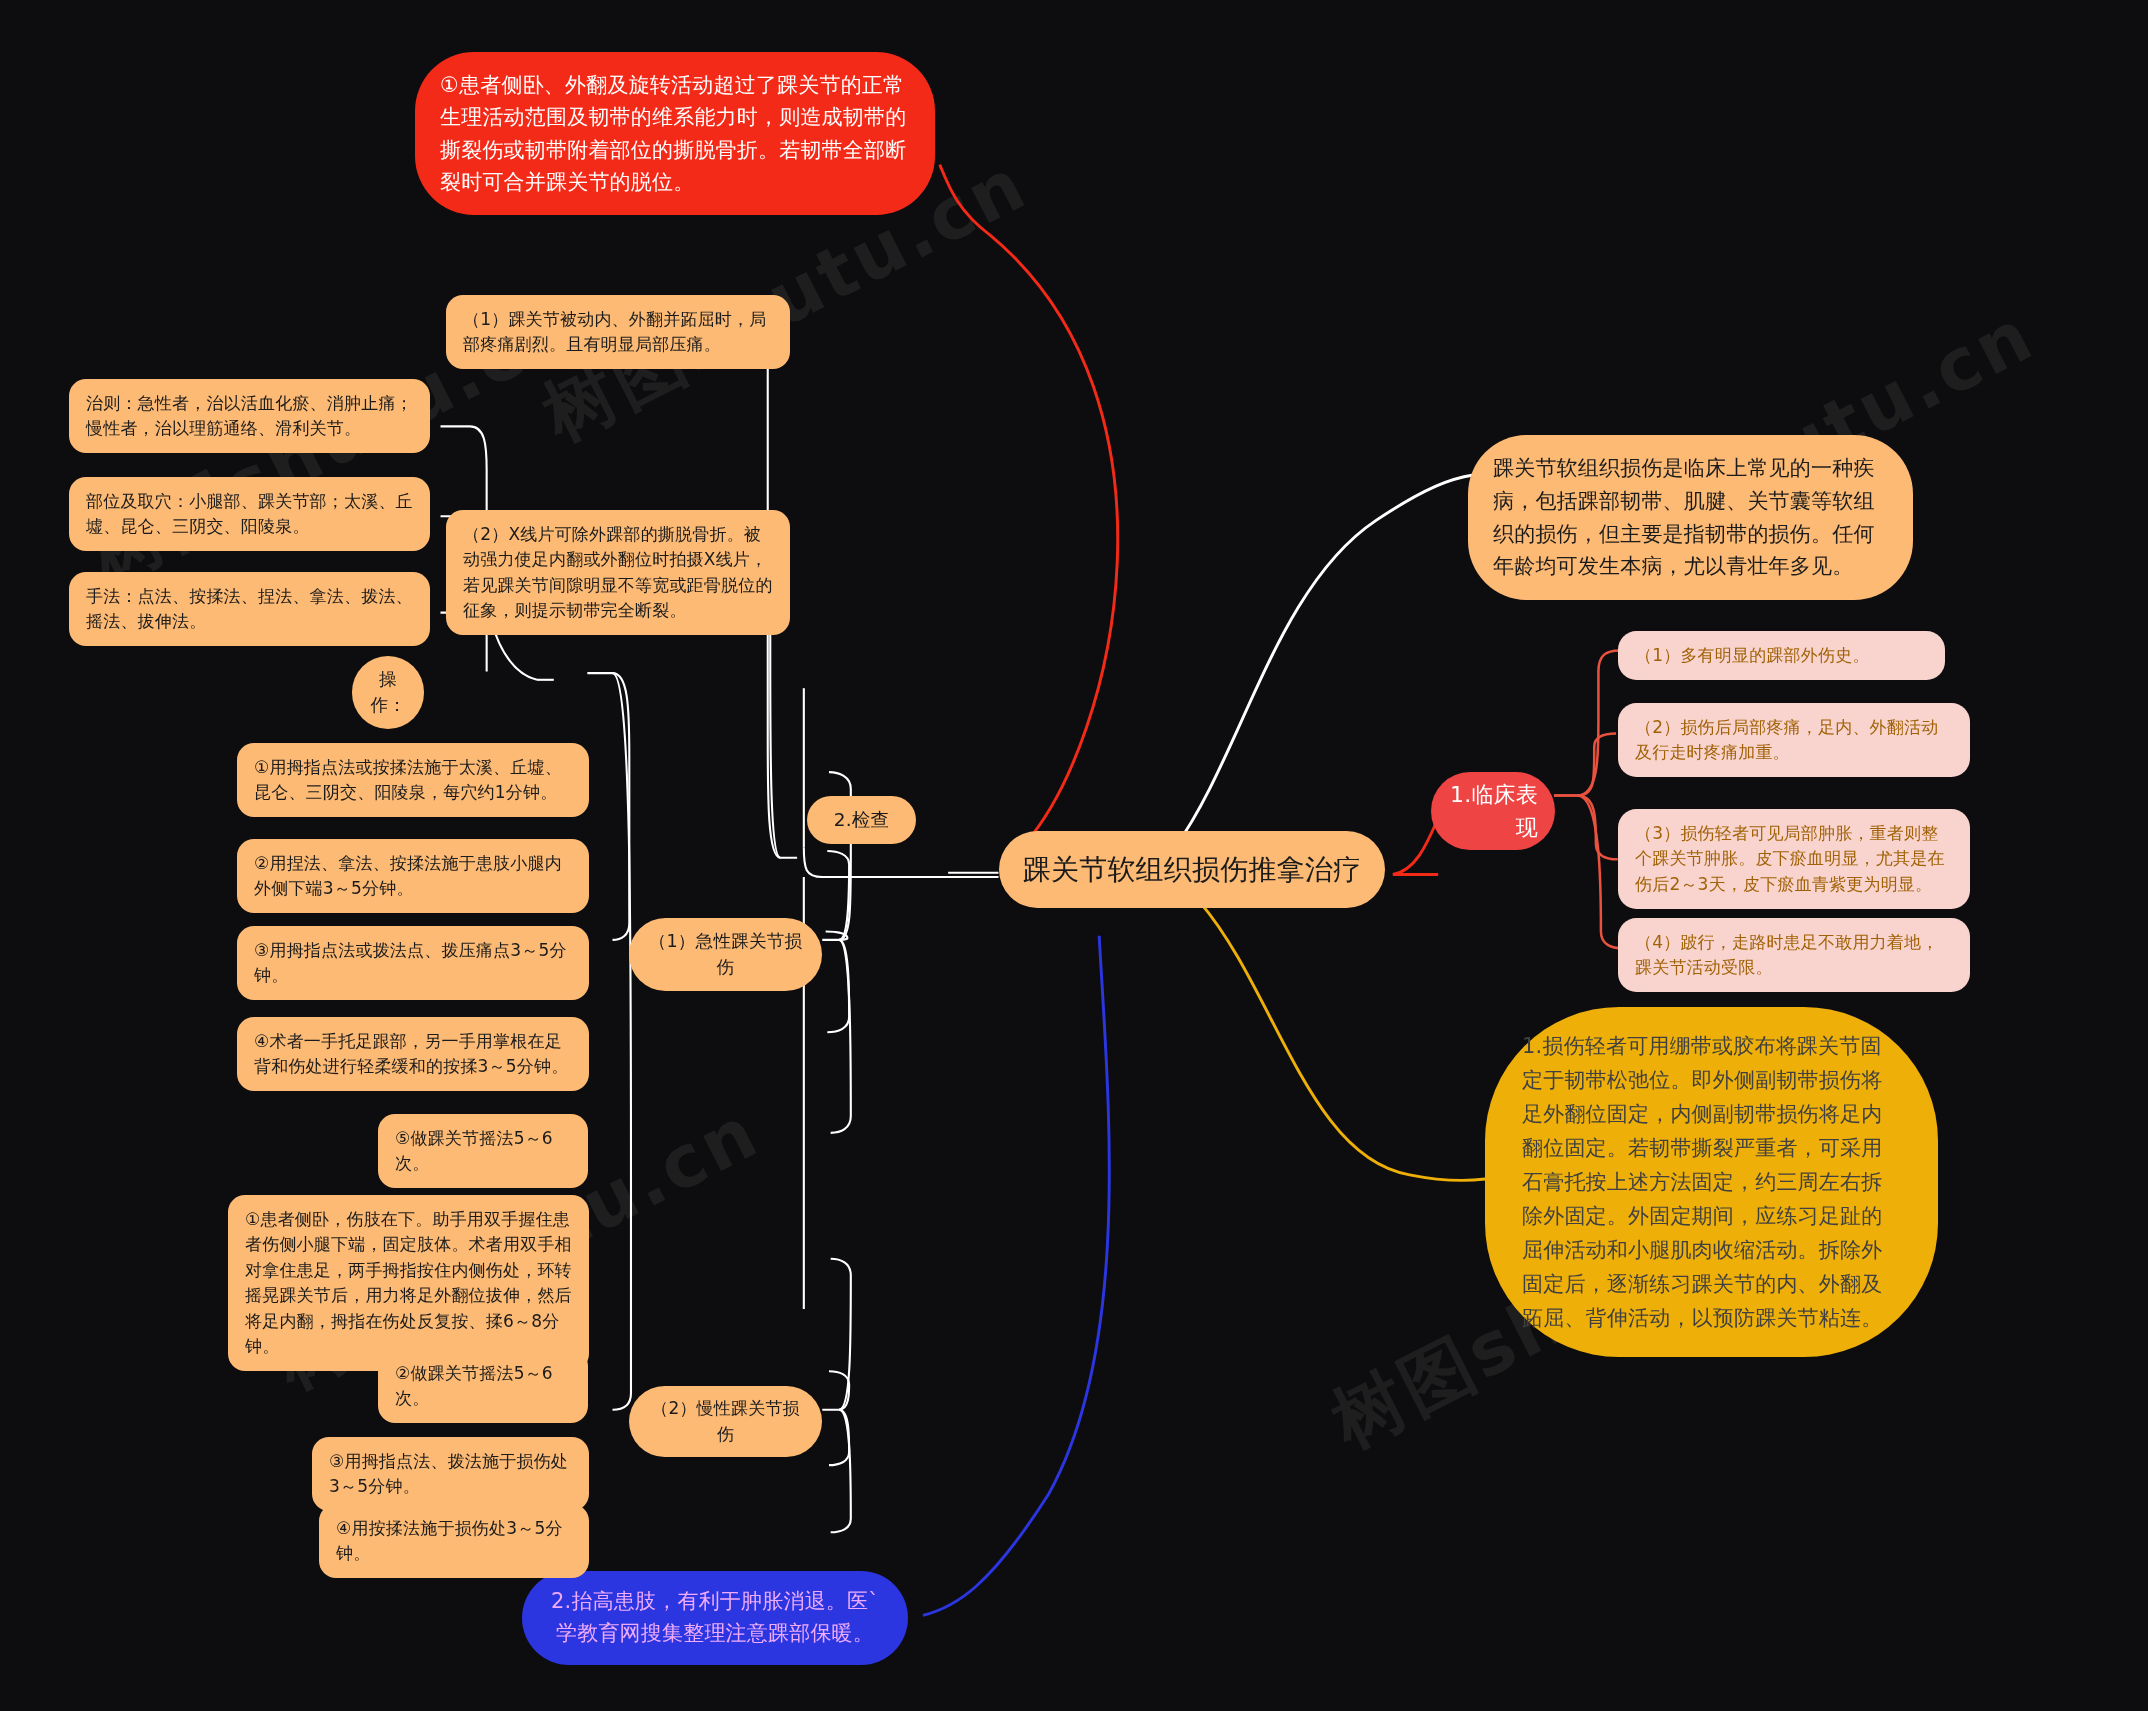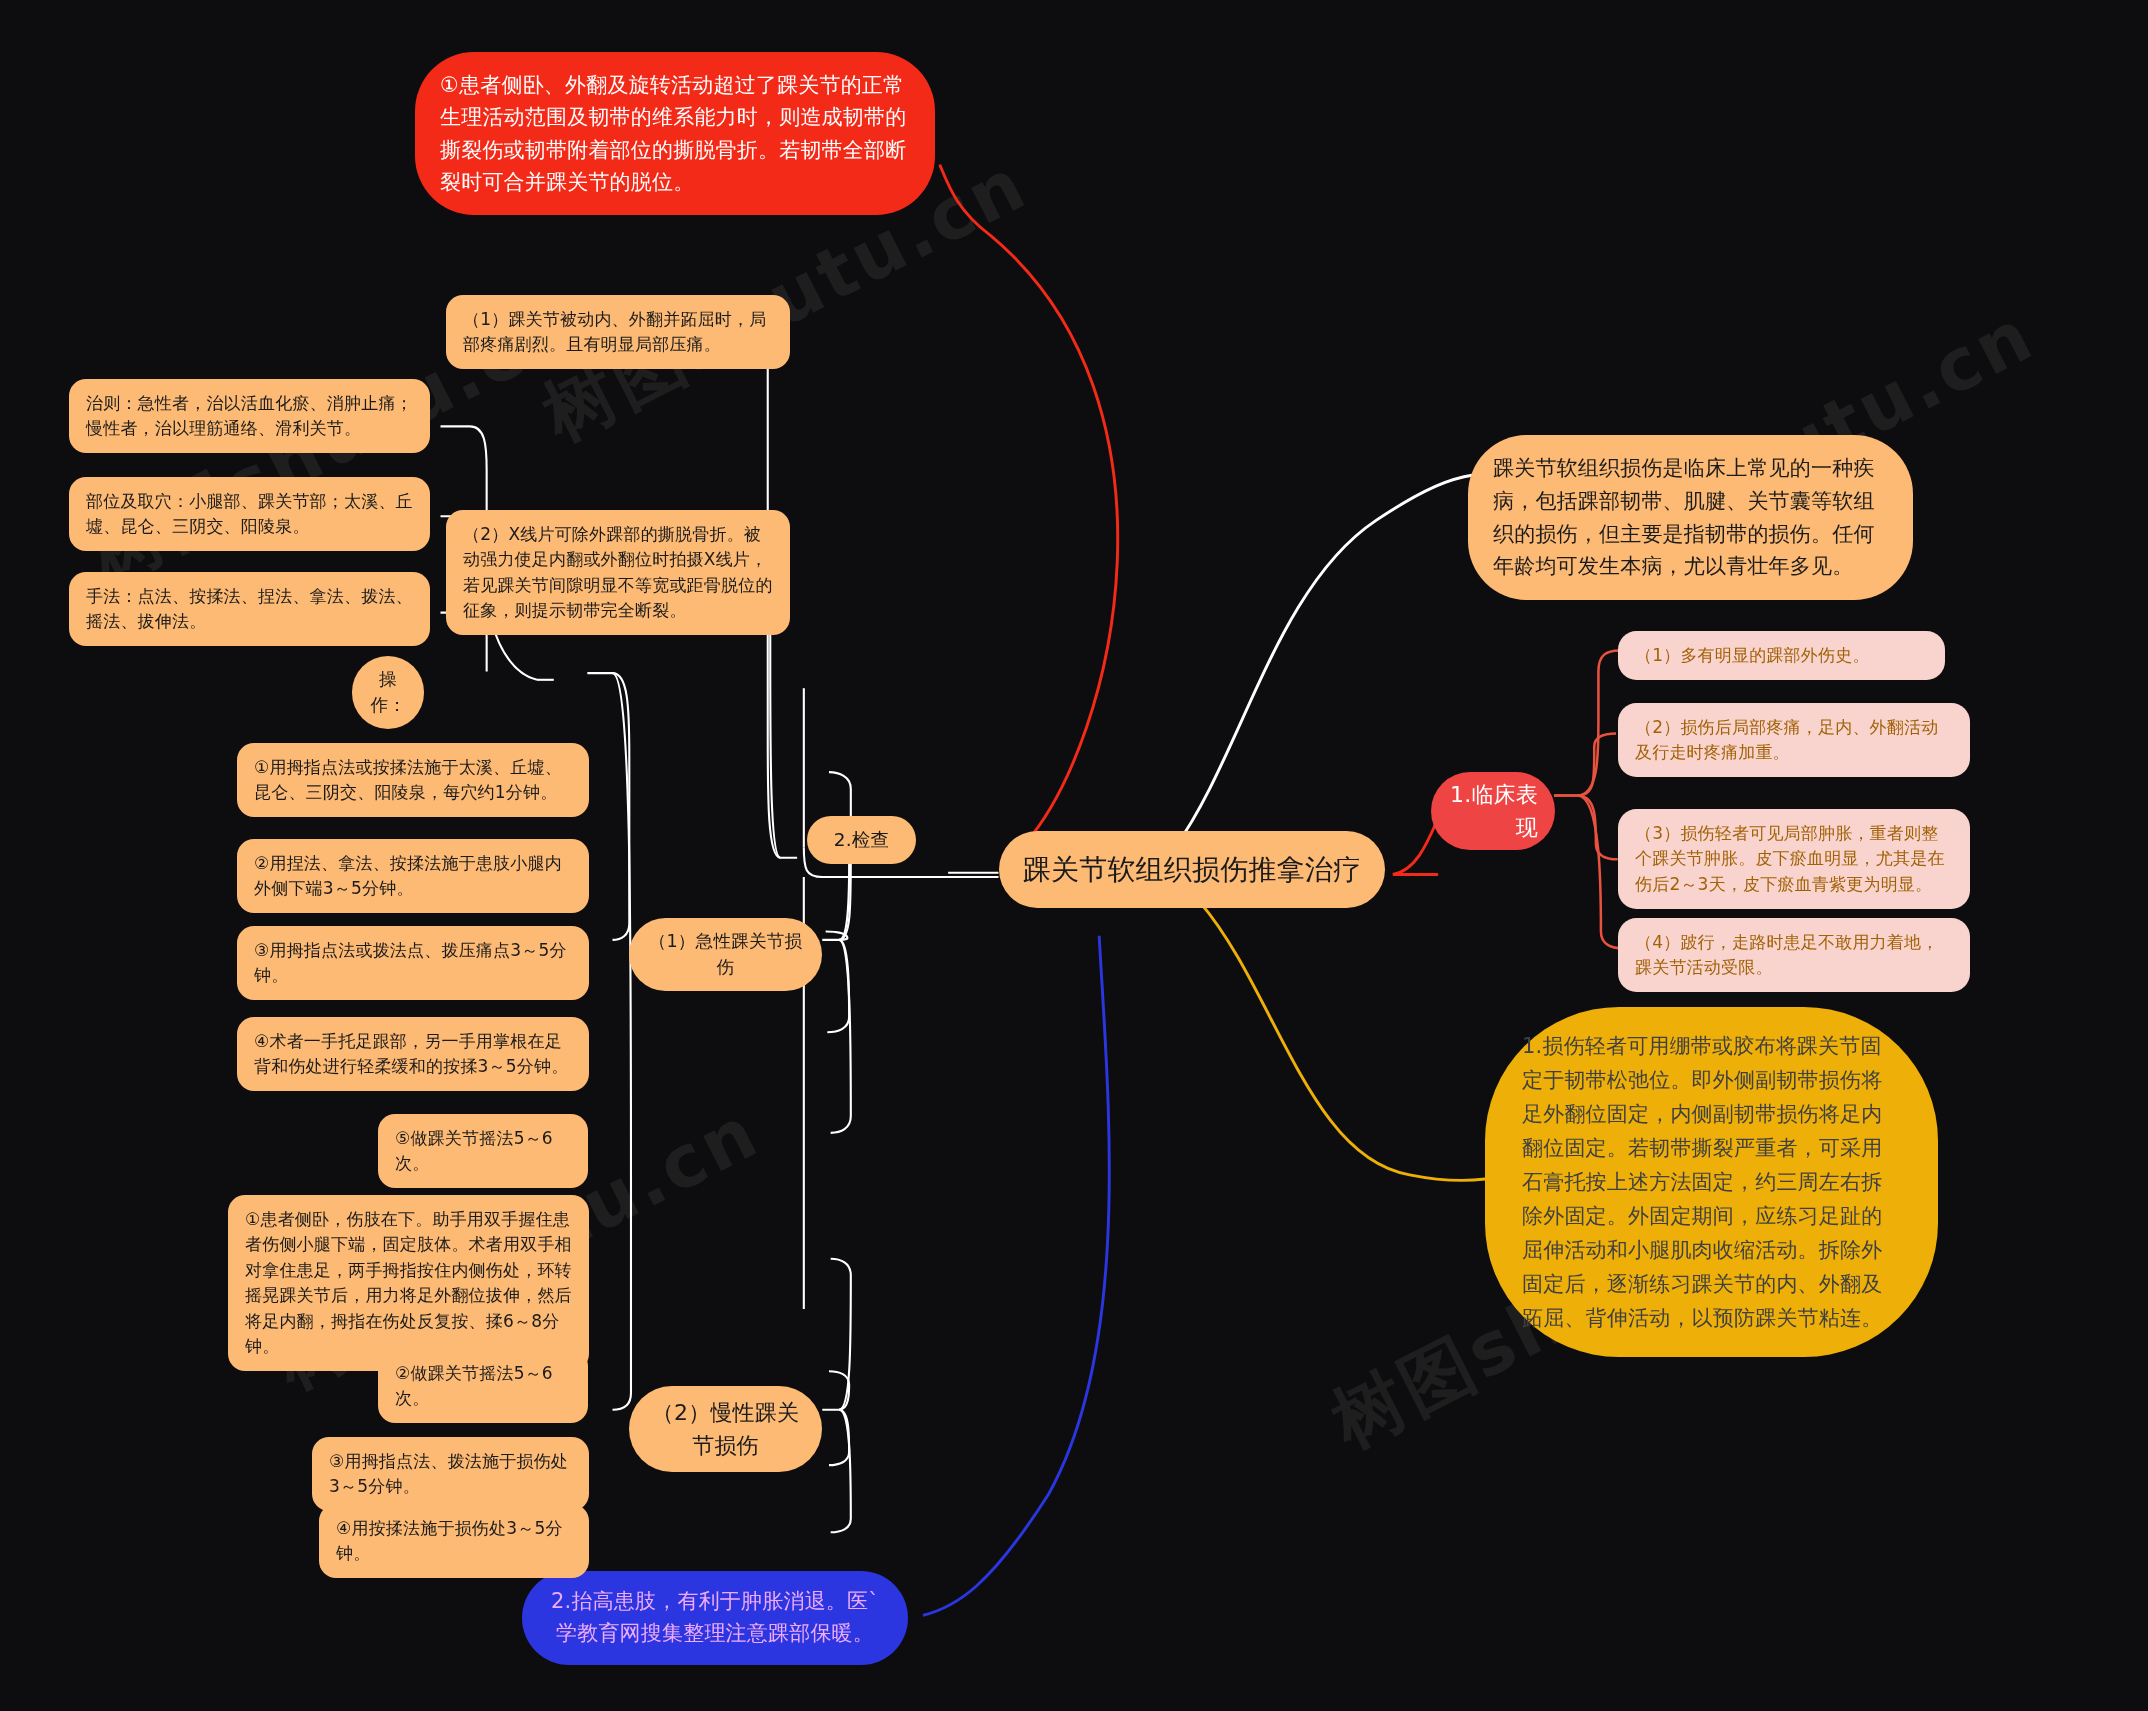--- a/index.html
+++ b/index.html
@@ -194,21 +194,21 @@
   </div>
 
   <div class="node orange" style="left:1485px; top:1007px; width:453px;">
     <span>1.损伤轻者可用绷带或胶布将踝关节固定于韧带松弛位。即外侧副韧带损伤将足外翻位固定，内侧副韧带损伤将足内翻位固定。若韧带撕裂严重者，可采用石膏托按上述方法固定，约三周左右拆除外固定。外固定期间，应练习足趾的屈伸活动和小腿肌肉收缩活动。拆除外固定后，逐渐练习踝关节的内、外翻及跖屈、背伸活动，以预防踝关节粘连。</span>
   </div>
 
   <div class="node blue" style="left:522px; top:1571px; width:386px;">
     <span>2.抬高患肢，有利于肿胀消退。医`学教育网搜集整理注意踝部保暖。</span>
   </div>
 
-  <div class="node label" style="left:807px; top:816px; width:109px;">
+  <div class="node label" style="left:807px; top:796px; width:109px;">
     <span>2.检查</span>
   </div>
 
   <div class="node small" style="left:446px; top:295px; width:344px; border-radius:17px;">
     <span>（1）踝关节被动内、外翻并跖屈时，局部疼痛剧烈。且有明显局部压痛。</span>
   </div>
   <div class="node small" style="left:446px; top:510px; width:344px; border-radius:17px;">
     <span>（2）X线片可除外踝部的撕脱骨折。被动强力使足内翻或外翻位时拍摄X线片，若见踝关节间隙明显不等宽或距骨脱位的征象，则提示韧带完全断裂。</span>
   </div>
 
@@ -239,21 +239,21 @@
   <div class="node small" style="left:237px; top:926px; width:352px; border-radius:17px;">
     <span>③用拇指点法或拨法点、拨压痛点3～5分钟。</span>
   </div>
   <div class="node small" style="left:237px; top:1017px; width:352px; border-radius:17px;">
     <span>④术者一手托足跟部，另一手用掌根在足背和伤处进行轻柔缓和的按揉3～5分钟。</span>
   </div>
   <div class="node small" style="left:378px; top:1114px; width:210px; border-radius:17px;">
     <span>⑤做踝关节摇法5～6次。</span>
   </div>
 
-  <div class="node label" style="left:629px; top:1386px; width:193px; font-size:22px;">
+  <div class="node label" style="left:629px; top:1386px; width:193px; font-size:17px;">
     <span>（2）慢性踝关节损伤</span>
   </div>
 
   <div class="node small" style="left:228px; top:1195px; width:361px; border-radius:17px;">
     <span>①患者侧卧，伤肢在下。助手用双手握住患者伤侧小腿下端，固定肢体。术者用双手相对拿住患足，两手拇指按住内侧伤处，环转摇晃踝关节后，用力将足外翻位拔伸，然后将足内翻，拇指在伤处反复按、揉6～8分钟。</span>
   </div>
   <div class="node small" style="left:378px; top:1349px; width:210px; border-radius:17px;">
     <span>②做踝关节摇法5～6次。</span>
   </div>
   <div class="node small" style="left:312px; top:1437px; width:277px; border-radius:17px;">

